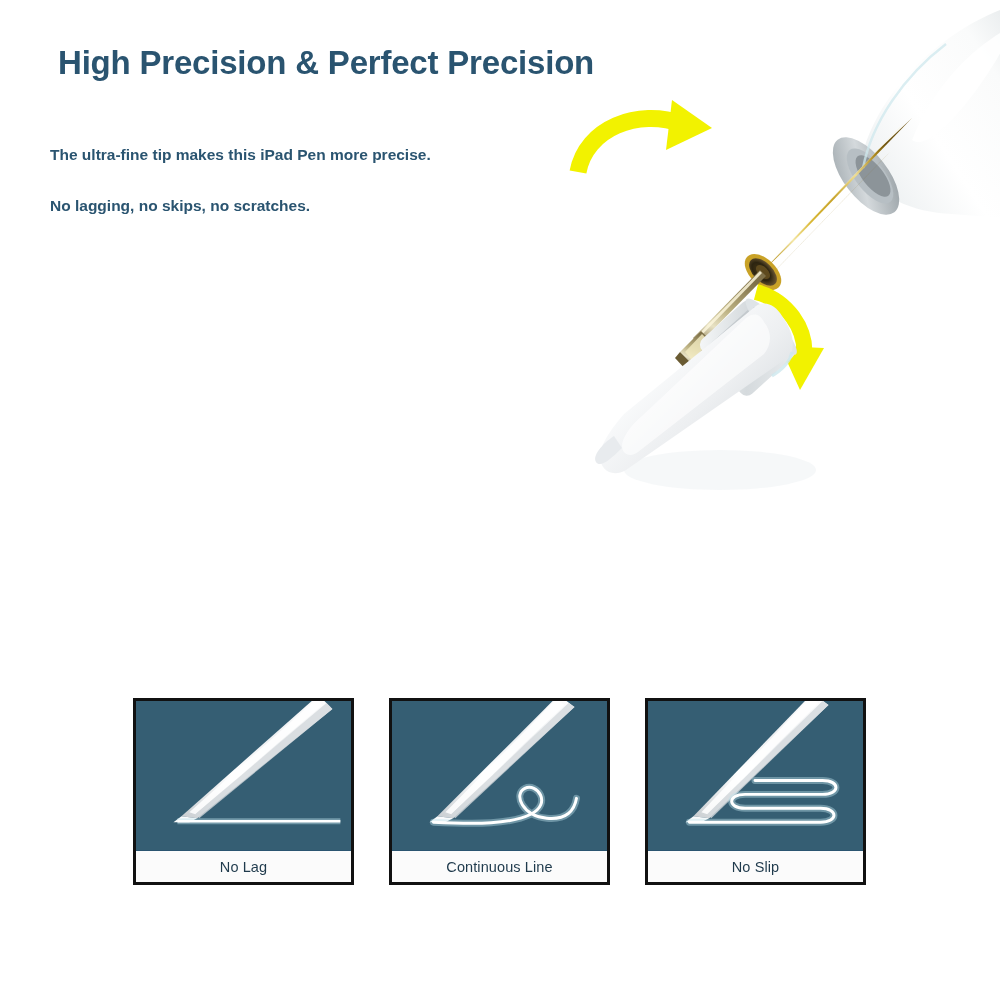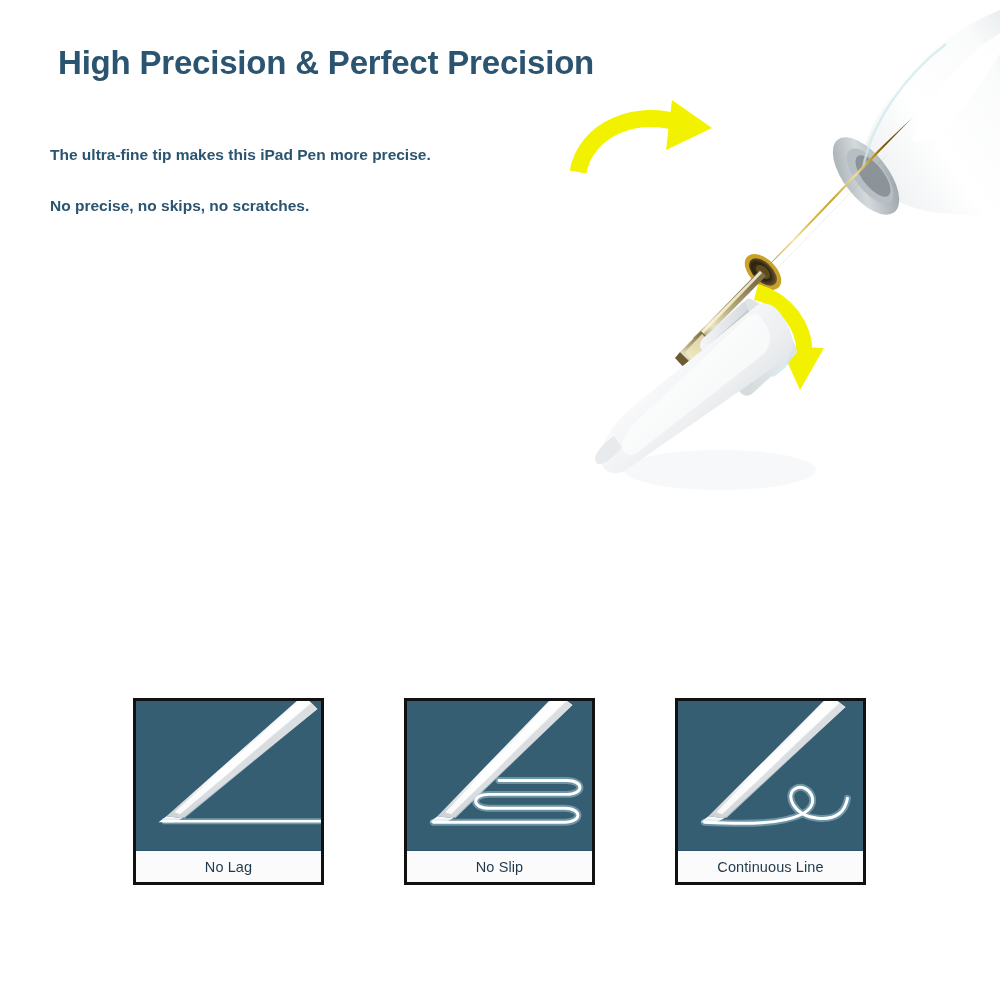--- a/index.html
+++ b/index.html
@@ -53,21 +53,21 @@
   .panels {
     position: absolute;
     left: 133px;
     top: 698px;
     width: 733px;
     height: 187px;
     display: flex;
     justify-content: space-between;
   }
   .panel {
-    width: 191px;
+    width: 221px;
     height: 187px;
     box-sizing: border-box;
     border: 3px solid #111111;
     background: #ffffff;
     display: flex;
     flex-direction: column;
   }
   .panel-art {
     flex: 1 1 auto;
     background: #355E73;
@@ -91,21 +91,21 @@
     letter-spacing: 0.1px;
   }
 </style>
 </head>
 <body>
 
 <div class="headline">High Precision &amp; Perfect Precision</div>
 
 <div class="subcopy">
   <span class="line">The ultra-fine tip makes this iPad Pen more precise.</span>
-  <span class="line">No precise, no skips, no scratches.</span>
+  <span class="line">No lagging, no skips, no scratches.</span>
 </div>
 
 <div class="hero">
   <svg viewBox="0 0 440 520" xmlns="http://www.w3.org/2000/svg">
     <defs>
       <linearGradient id="barrelGrad" x1="0" y1="1" x2="1" y2="0">
         <stop offset="0%" stop-color="#C9CFD3"></stop>
         <stop offset="14%" stop-color="#EFF2F3"></stop>
         <stop offset="38%" stop-color="#FFFFFF"></stop>
         <stop offset="68%" stop-color="#FAFBFB"></stop>
@@ -264,20 +264,55 @@
           <path d="M 46 118 L 30 116 L 22 122 L 38 122 Z" fill="#FAFBFC"></path>
         </g>
 
         <g>
           <line x1="26" y1="121" x2="190" y2="121" stroke="#BFE2EC" stroke-width="6" opacity="0.45"></line>
           <line x1="26" y1="121" x2="190" y2="121" stroke="#FFFFFF" stroke-width="2.6"></line>
         </g>
       </svg>
     </div>
     <div class="panel-caption">No Lag</div>
+  </div>
+
+  <div class="panel">
+    <div class="panel-art">
+      <svg viewBox="0 0 185 150" xmlns="http://www.w3.org/2000/svg">
+        <defs>
+          <linearGradient id="p2Stylus" x1="0" y1="1" x2="1" y2="0">
+            <stop offset="0%" stop-color="#C8CDD1"></stop>
+            <stop offset="35%" stop-color="#FFFFFF"></stop>
+            <stop offset="62%" stop-color="#EDEFF1"></stop>
+            <stop offset="100%" stop-color="#FFFFFF"></stop>
+          </linearGradient>
+        </defs>
+        <g>
+          <path d="M 152 -6 L 168 6 L 46 118 L 30 116 Z" fill="url(#p2Stylus)"></path>
+          <path d="M 150 -2 L 158 4 L 44 114 L 38 112 Z" fill="#FFFFFF" opacity="0.85"></path>
+          <path d="M 162 2 L 168 6 L 48 118 L 44 114 Z" fill="#D3D8DC" opacity="0.8"></path>
+          <path d="M 46 118 L 30 116 L 22 122 L 38 122 Z" fill="#FAFBFC"></path>
+        </g>
+
+        <g>
+          <path d="M 26 122
+                   C 70 124, 104 124, 124 114
+                   C 146 103, 130 82, 118 88
+                   C 106 94, 116 116, 140 118
+                   C 160 120, 168 110, 170 98" fill="none" stroke="#BFE2EC" stroke-width="7" opacity="0.42" stroke-linecap="round"></path>
+          <path d="M 26 122
+                   C 70 124, 104 124, 124 114
+                   C 146 103, 130 82, 118 88
+                   C 106 94, 116 116, 140 118
+                   C 160 120, 168 110, 170 98" fill="none" stroke="#FFFFFF" stroke-width="3" stroke-linecap="round"></path>
+        </g>
+      </svg>
+    </div>
+    <div class="panel-caption">Continuous Line</div>
   </div>
 
   <div class="panel">
     <div class="panel-art">
       <svg viewBox="0 0 185 150" xmlns="http://www.w3.org/2000/svg">
         <defs>
           <linearGradient id="p3Stylus" x1="0" y1="1" x2="1" y2="0">
             <stop offset="0%" stop-color="#C8CDD1"></stop>
             <stop offset="35%" stop-color="#FFFFFF"></stop>
             <stop offset="62%" stop-color="#EDEFF1"></stop>
@@ -307,48 +342,13 @@
                    C 64 108, 64 94, 82 94
                    L 160 94
                    C 178 94, 178 80, 160 80
                    L 92 80" fill="none" stroke="#FFFFFF" stroke-width="3" stroke-linecap="round" stroke-linejoin="round"></path>
         </g>
       </svg>
     </div>
     <div class="panel-caption">No Slip</div>
   </div>
 
-  <div class="panel">
-    <div class="panel-art">
-      <svg viewBox="0 0 185 150" xmlns="http://www.w3.org/2000/svg">
-        <defs>
-          <linearGradient id="p2Stylus" x1="0" y1="1" x2="1" y2="0">
-            <stop offset="0%" stop-color="#C8CDD1"></stop>
-            <stop offset="35%" stop-color="#FFFFFF"></stop>
-            <stop offset="62%" stop-color="#EDEFF1"></stop>
-            <stop offset="100%" stop-color="#FFFFFF"></stop>
-          </linearGradient>
-        </defs>
-        <g>
-          <path d="M 152 -6 L 168 6 L 46 118 L 30 116 Z" fill="url(#p2Stylus)"></path>
-          <path d="M 150 -2 L 158 4 L 44 114 L 38 112 Z" fill="#FFFFFF" opacity="0.85"></path>
-          <path d="M 162 2 L 168 6 L 48 118 L 44 114 Z" fill="#D3D8DC" opacity="0.8"></path>
-          <path d="M 46 118 L 30 116 L 22 122 L 38 122 Z" fill="#FAFBFC"></path>
-        </g>
-
-        <g>
-          <path d="M 26 122
-                   C 70 124, 104 124, 124 114
-                   C 146 103, 130 82, 118 88
-                   C 106 94, 116 116, 140 118
-                   C 160 120, 168 110, 170 98" fill="none" stroke="#BFE2EC" stroke-width="7" opacity="0.42" stroke-linecap="round"></path>
-          <path d="M 26 122
-                   C 70 124, 104 124, 124 114
-                   C 146 103, 130 82, 118 88
-                   C 106 94, 116 116, 140 118
-                   C 160 120, 168 110, 170 98" fill="none" stroke="#FFFFFF" stroke-width="3" stroke-linecap="round"></path>
-        </g>
-      </svg>
-    </div>
-    <div class="panel-caption">Continuous Line</div>
-  </div>
-
 </div>
 
 </body></html>

